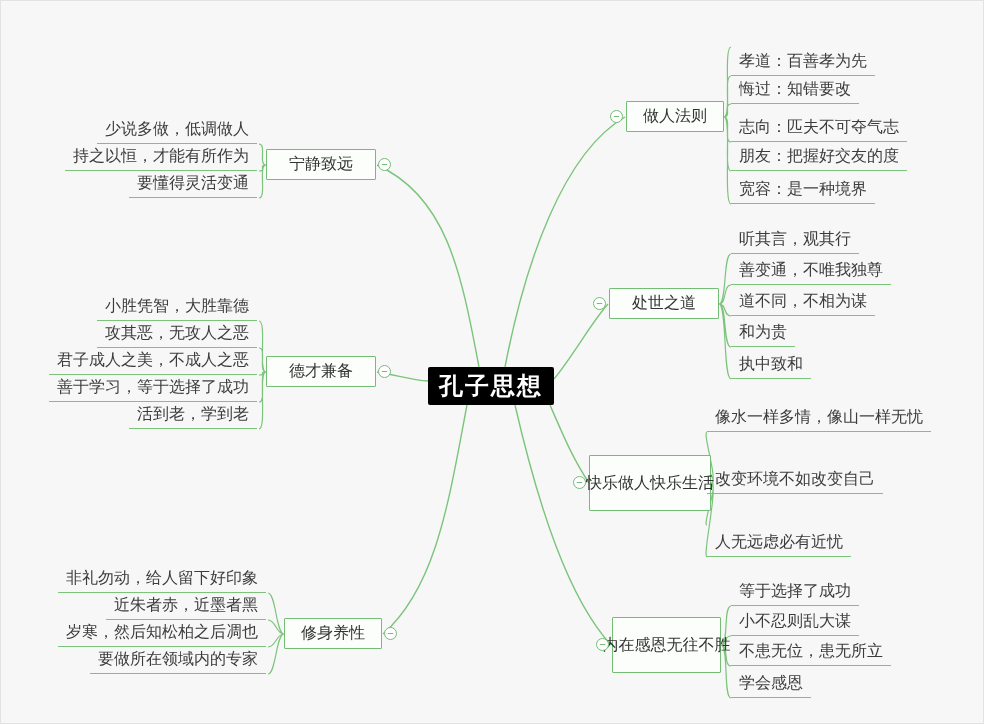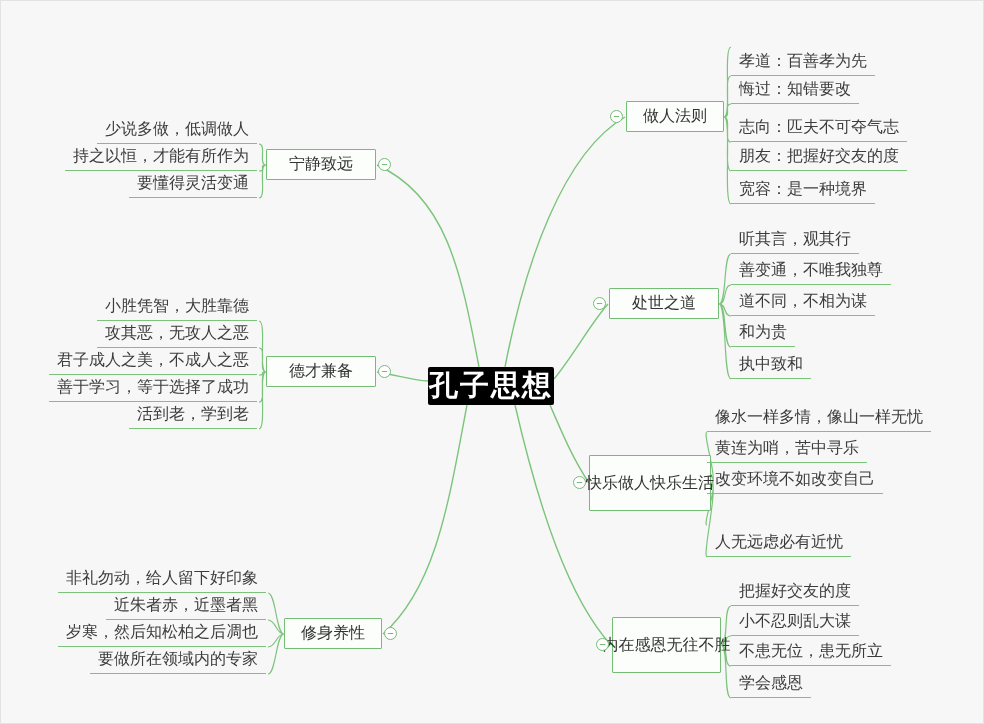--- a/index.html
+++ b/index.html
@@ -4,21 +4,21 @@
 <style>
   html,body{margin:0;padding:0;background:#e9e9e9;}
   .canvas{
     position:relative;width:984px;height:724px;background:#f7f7f7;
     overflow:hidden;box-sizing:border-box;border:1px solid #e2e2e2;
     font-family:"Liberation Sans","DejaVu Sans",sans-serif;
   }
   svg.links{position:absolute;left:0;top:0;width:984px;height:724px;}
   .center-node{
     position:absolute;left:427px;top:366px;width:126px;height:38px;
-    background:#000;color:#fff;font-size:29px;font-weight:700;
+    background:#000;color:#fff;font-size:24px;font-weight:700;
     display:flex;align-items:center;justify-content:center;
     letter-spacing:2px;border-radius:2px;z-index:3;
   }
   .branch{
     position:absolute;box-sizing:border-box;
     background:#fbfefb;border:1px solid #74bd74;border-radius:1px;
     color:#333;font-size:16px;
     display:flex;align-items:center;justify-content:center;text-align:right;
     z-index:2;white-space:nowrap;
   }
@@ -103,22 +103,21 @@
   <div class="leaf leaf-r" style="top:145px;left:730px">朋友：把握好交友的度</div>
   <div class="leaf leaf-r" style="top:178px;left:730px">宽容：是一种境界</div>
 
   <div class="leaf leaf-r" style="top:228px;left:730px">听其言，观其行</div>
   <div class="leaf leaf-r" style="top:259px;left:730px">善变通，不唯我独尊</div>
   <div class="leaf leaf-r" style="top:290px;left:730px">道不同，不相为谋</div>
   <div class="leaf leaf-r" style="top:321px;left:730px">和为贵</div>
   <div class="leaf leaf-r" style="top:353px;left:730px">执中致和</div>
 
   <div class="leaf leaf-r" style="top:406px;left:706px">像水一样多情，像山一样无忧</div>
-  <div class="leaf leaf-r" style="top:437px;left:706px">黄连为哨，苦中寻乐</div>
   <div class="leaf leaf-r" style="top:468px;left:706px">改变环境不如改变自己</div>
   <div class="leaf leaf-r" style="top:531px;left:706px">人无远虑必有近忧</div>
 
-  <div class="leaf leaf-r" style="top:580px;left:730px">把握好交友的度</div>
+  <div class="leaf leaf-r" style="top:580px;left:730px">等于选择了成功</div>
   <div class="leaf leaf-r" style="top:610px;left:730px">小不忍则乱大谋</div>
   <div class="leaf leaf-r" style="top:640px;left:730px">不患无位，患无所立</div>
   <div class="leaf leaf-r" style="top:672px;left:730px">学会感恩</div>
 
 </div>
 
 </body></html>

